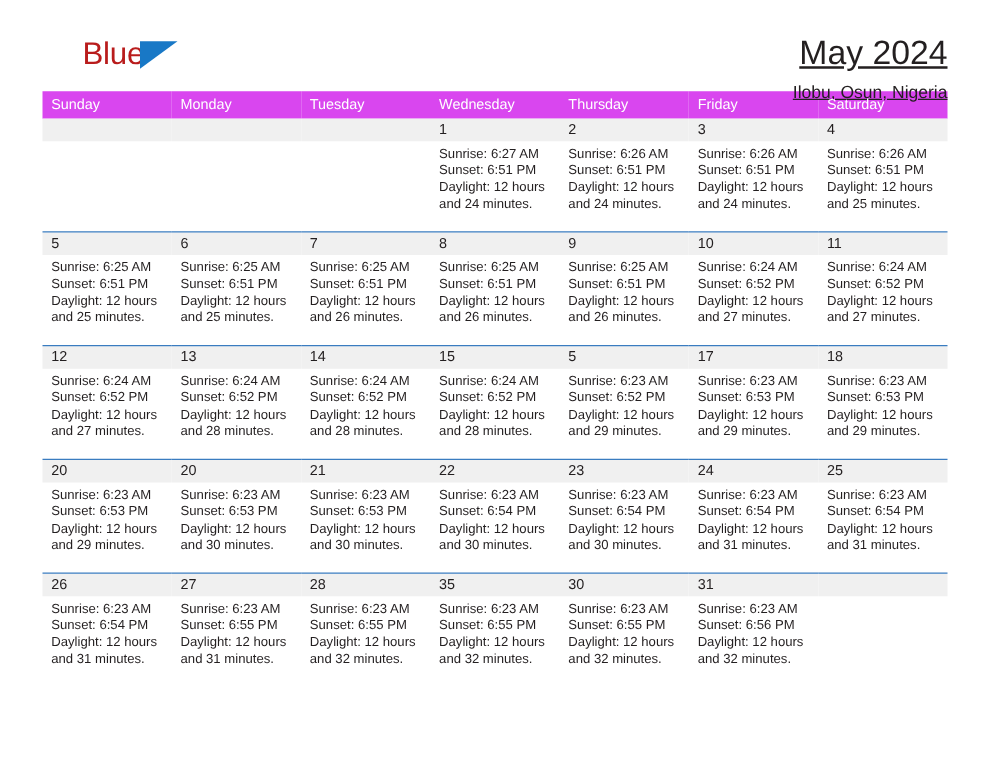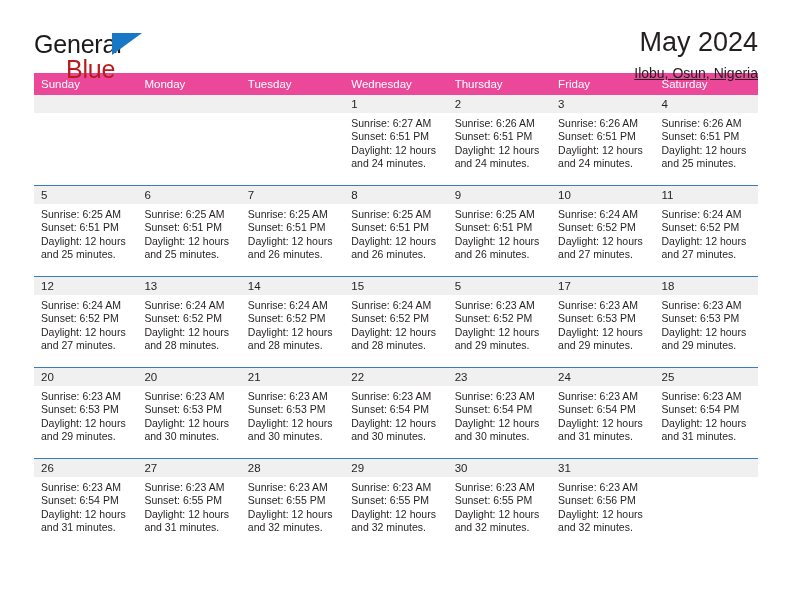--- a/index.html
+++ b/index.html
@@ -61,37 +61,38 @@
   .title-block {
     text-align: right;
     padding-top: 0px;
   }
   .cal-title {
     font-size: 27px;
     line-height: 31px;
     color: #231f20;
     font-weight: normal;
     margin: 0;
+    text-decoration: underline;
   }
   .cal-subtitle {
     font-size: 14px;
     line-height: 22px;
     color: #231f20;
     margin: 4px 0 0 0;
     text-decoration: underline;
   }
 
   
   .calendar {
     width: 724px;
     border-collapse: collapse;
     table-layout: fixed;
   }
   .calendar th {
-    background: #ec4899;
+    background: #d946ef;
     color: #ffffff;
     font-size: 11.5px;
     font-weight: normal;
     text-align: left;
     padding: 5px 0 5px 7px;
     height: 20px;
     box-sizing: border-box;
   }
   .calendar td {
     vertical-align: top;
@@ -125,21 +126,20 @@
     background: #f0f0f0;
   }
 </style>
 </head>
 <body>
 
 <div class="page">
 
   <div class="header">
     <div class="brand">
-      <div class="brand-line1">General</div>
       <div class="brand-flag"></div>
       <div class="brand-line2">Blue</div>
     </div>
     <div class="title-block">
       <h1 class="cal-title">May 2024</h1>
       <div class="cal-subtitle">Ilobu, Osun, Nigeria</div>
     </div>
   </div>
 
   <table class="calendar">
@@ -419,21 +419,21 @@
           <td>
             <div class="daynum-band">28</div>
             <div class="cell-body">
               <div>Sunrise: 6:23 AM</div>
               <div>Sunset: 6:55 PM</div>
               <div>Daylight: 12 hours</div>
               <div>and 32 minutes.</div>
             </div>
           </td>
           <td>
-            <div class="daynum-band">29</div>
+            <div class="daynum-band">35</div>
             <div class="cell-body">
               <div>Sunrise: 6:23 AM</div>
               <div>Sunset: 6:55 PM</div>
               <div>Daylight: 12 hours</div>
               <div>and 32 minutes.</div>
             </div>
           </td>
           <td>
             <div class="daynum-band">30</div>
             <div class="cell-body">

